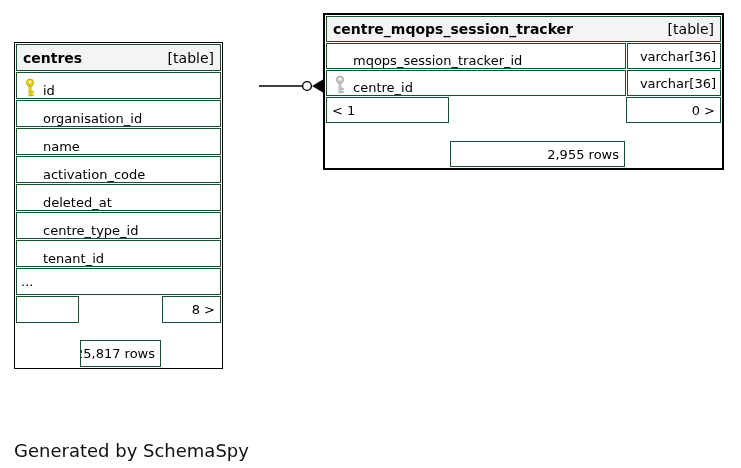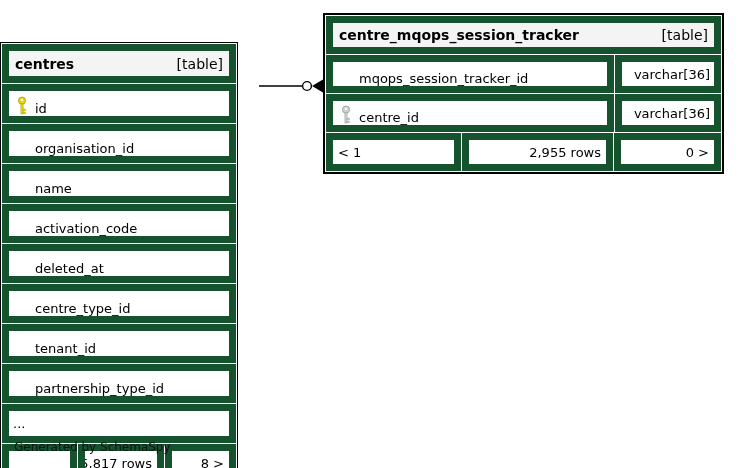--- a/index.html
+++ b/index.html
@@ -21,21 +21,21 @@
     padding:1px;
     display:flex;
     flex-direction:column;
     gap:1px;
     box-sizing:border-box;
   }
   .tbl.emphasis { border-width:2px; }
 
   .row { display:flex; gap:1px; }
   .cell {
-    border:7px solid #14532d;
+    border:1px solid #14532d;
     background:#ffffff;
     display:flex;
     align-items:center;
     height:25px;
     box-sizing:content-box;
     font-size:13px;
     white-space:nowrap;
     overflow:hidden;
   }
   .tbl.emphasis .cell { height:24px; }
@@ -56,39 +56,39 @@
   }
   .ellipsis-cell { flex:1; padding-left:4px; }
 
   .type-cell {
     width:88px; min-width:88px;
     justify-content:flex-end;
     padding-right:4px;
   }
 
   .foot-left   { justify-content:flex-start; padding-left:5px; }
-  .foot-mid    { flex:1; justify-content:flex-end; padding-right:5px; }
+  .foot-mid    { flex:1; justify-content:flex-end; padding-right:5px;margin-top:44px; }
   .foot-right  { justify-content:flex-end; padding-right:5px; }
 
   
   .tbl-centres .foot-left { width:56px; min-width:56px; }
   .tbl-centres .foot-right { width:52px; min-width:52px; }
   
   .tbl-tracker .foot-left { width:116px; min-width:116px; }
   .tbl-tracker .foot-right { width:88px; min-width:88px; }
 
-  .tbl-centres { left:0; top:42px; width:238px; }
+  .tbl-centres { left:14px; top:42px; width:209px; }
   .tbl-tracker { left:323px; top:13px; width:401px; }
 
   .connector { position:absolute; left:259px; top:71px; }
 
   .generated-note {
     position:absolute;
     left:14px; top:440px;
-    font-size:12px;
+    font-size:18px;
     color:#111111;
     text-align:right;
   }
   .key-svg { display:block; }
 </style>
 </head>
 <body>
 
 <div class="canvas">
 
@@ -145,26 +145,20 @@
           <span>centre_type_id</span>
         </div>
       </div>
     <div class="row">
         <div class="cell name-cell">
           <span class="icon-spot"></span>
           <span>tenant_id</span>
         </div>
       </div>
     <div class="row">
-        <div class="cell name-cell">
-          <span class="icon-spot"></span>
-          <span>partnership_type_id</span>
-        </div>
-      </div>
-    <div class="row">
         <div class="cell ellipsis-cell">
           <span>...</span>
         </div>
       </div>
 
     <div class="row">
       <div class="cell foot-left"></div>
       <div class="cell foot-mid">25,817 rows</div>
       <div class="cell foot-right">8 &gt;</div>
     </div>

